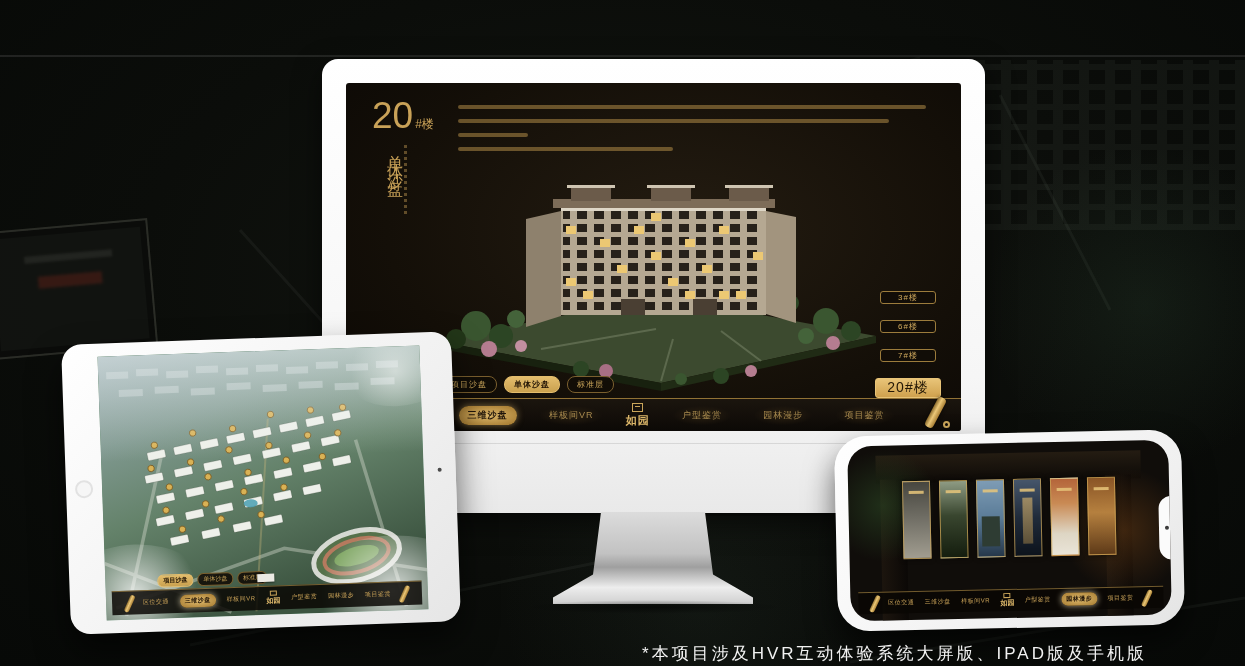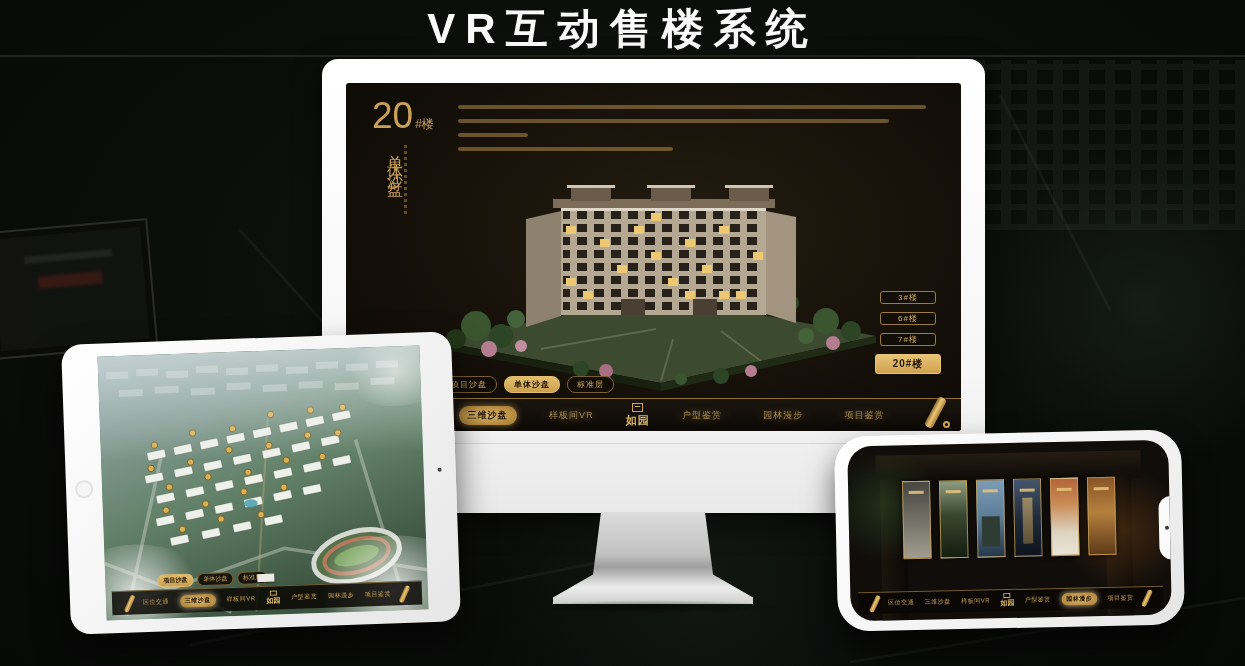--- a/index.html
+++ b/index.html
@@ -58,25 +58,25 @@
 
   .desc-lines { position:absolute; left:112px; top:22px; width:468px; }
   .desc-lines span { display:block; height:4px; border-radius:2px; margin-bottom:10px;
     background:rgba(190,150,75,0.50); }
   .desc-lines span:nth-child(1){width:100%;} .desc-lines span:nth-child(2){width:92%;}
   .desc-lines span:nth-child(3){width:15%;}  .desc-lines span:nth-child(4){width:46%;}
 
   .bldg-svg { position:absolute; left:75px; top:48px; }
 
   .floor-buttons { position:absolute; right:20px; top:208px; display:flex; flex-direction:column;
-    gap:8px; align-items:center; }
+    gap:16px; align-items:center; }
   .floor-btn { width:56px; height:13px; display:flex; align-items:center; justify-content:center;
     font-size:8px; letter-spacing:1px; color:#d2ab5e; border:1px solid #9c7c3c; border-radius:3px;
     background:rgba(18,13,7,0.85); cursor:pointer; }
-  .floor-btn.active { width:66px; height:20px; font-size:10px; font-weight:bold; color:#241806;
+  .floor-btn.active { width:66px; height:20px; font-size:14px; font-weight:normal; color:#241806;
     background:linear-gradient(180deg,#e8c478,#cfa14e); border-color:#e8c478; }
 
   .screen-tabs { position:absolute; left:95px; bottom:38px; display:flex; gap:7px; }
   .pill-tab { font-size:8px; letter-spacing:1px; padding:2px 9px; border-radius:8px;
     border:1px solid #7a5f2e; color:#caa55a; background:rgba(18,13,7,0.9); cursor:pointer; }
   .pill-tab.active { background:linear-gradient(180deg,#e3bd6d,#caa14f); color:#231505;
     border-color:#e3bd6d; font-weight:bold; }
 
   .screen-nav { position:absolute; left:0; bottom:0; width:100%; height:33px;
     background:linear-gradient(180deg,#1b150e,#0c0906);
@@ -194,21 +194,20 @@
         <path d="M660,120 L920,58"></path>
           <path d="M700,250 L985,175"></path>
         <path d="M1000,95 L1110,310"></path>
           <path d="M190,645 L610,560"></path>
         <path d="M850,662 L1245,598"></path>
           <path d="M240,230 L330,330"></path>
       </g>
     </svg>
   </div>
 
-  <div class="page-title">VR互动售楼系统</div>
   <div class="title-divider"></div>
 
   <div class="monitor">
     <div class="monitor-frame">
       <div class="monitor-screen">
 
         <div class="bldg-label">
           <span class="bldg-no">20</span><span class="bldg-suffix">#楼</span>
           <div class="bldg-vert">单体沙盘</div>
         </div>
@@ -516,13 +515,14 @@
         <div class="mini-item">项目鉴赏</div>
         <div class="mini-scroll"></div>
       </div>
 
       <div class="phone-notch">
         <div class="phone-cam"></div>
       </div>
     </div>
   </div>
 
+  <div class="footnote">*本项目涉及HVR互动体验系统大屏版、IPAD版及手机版</div>
 </div>
 
 </body></html>

